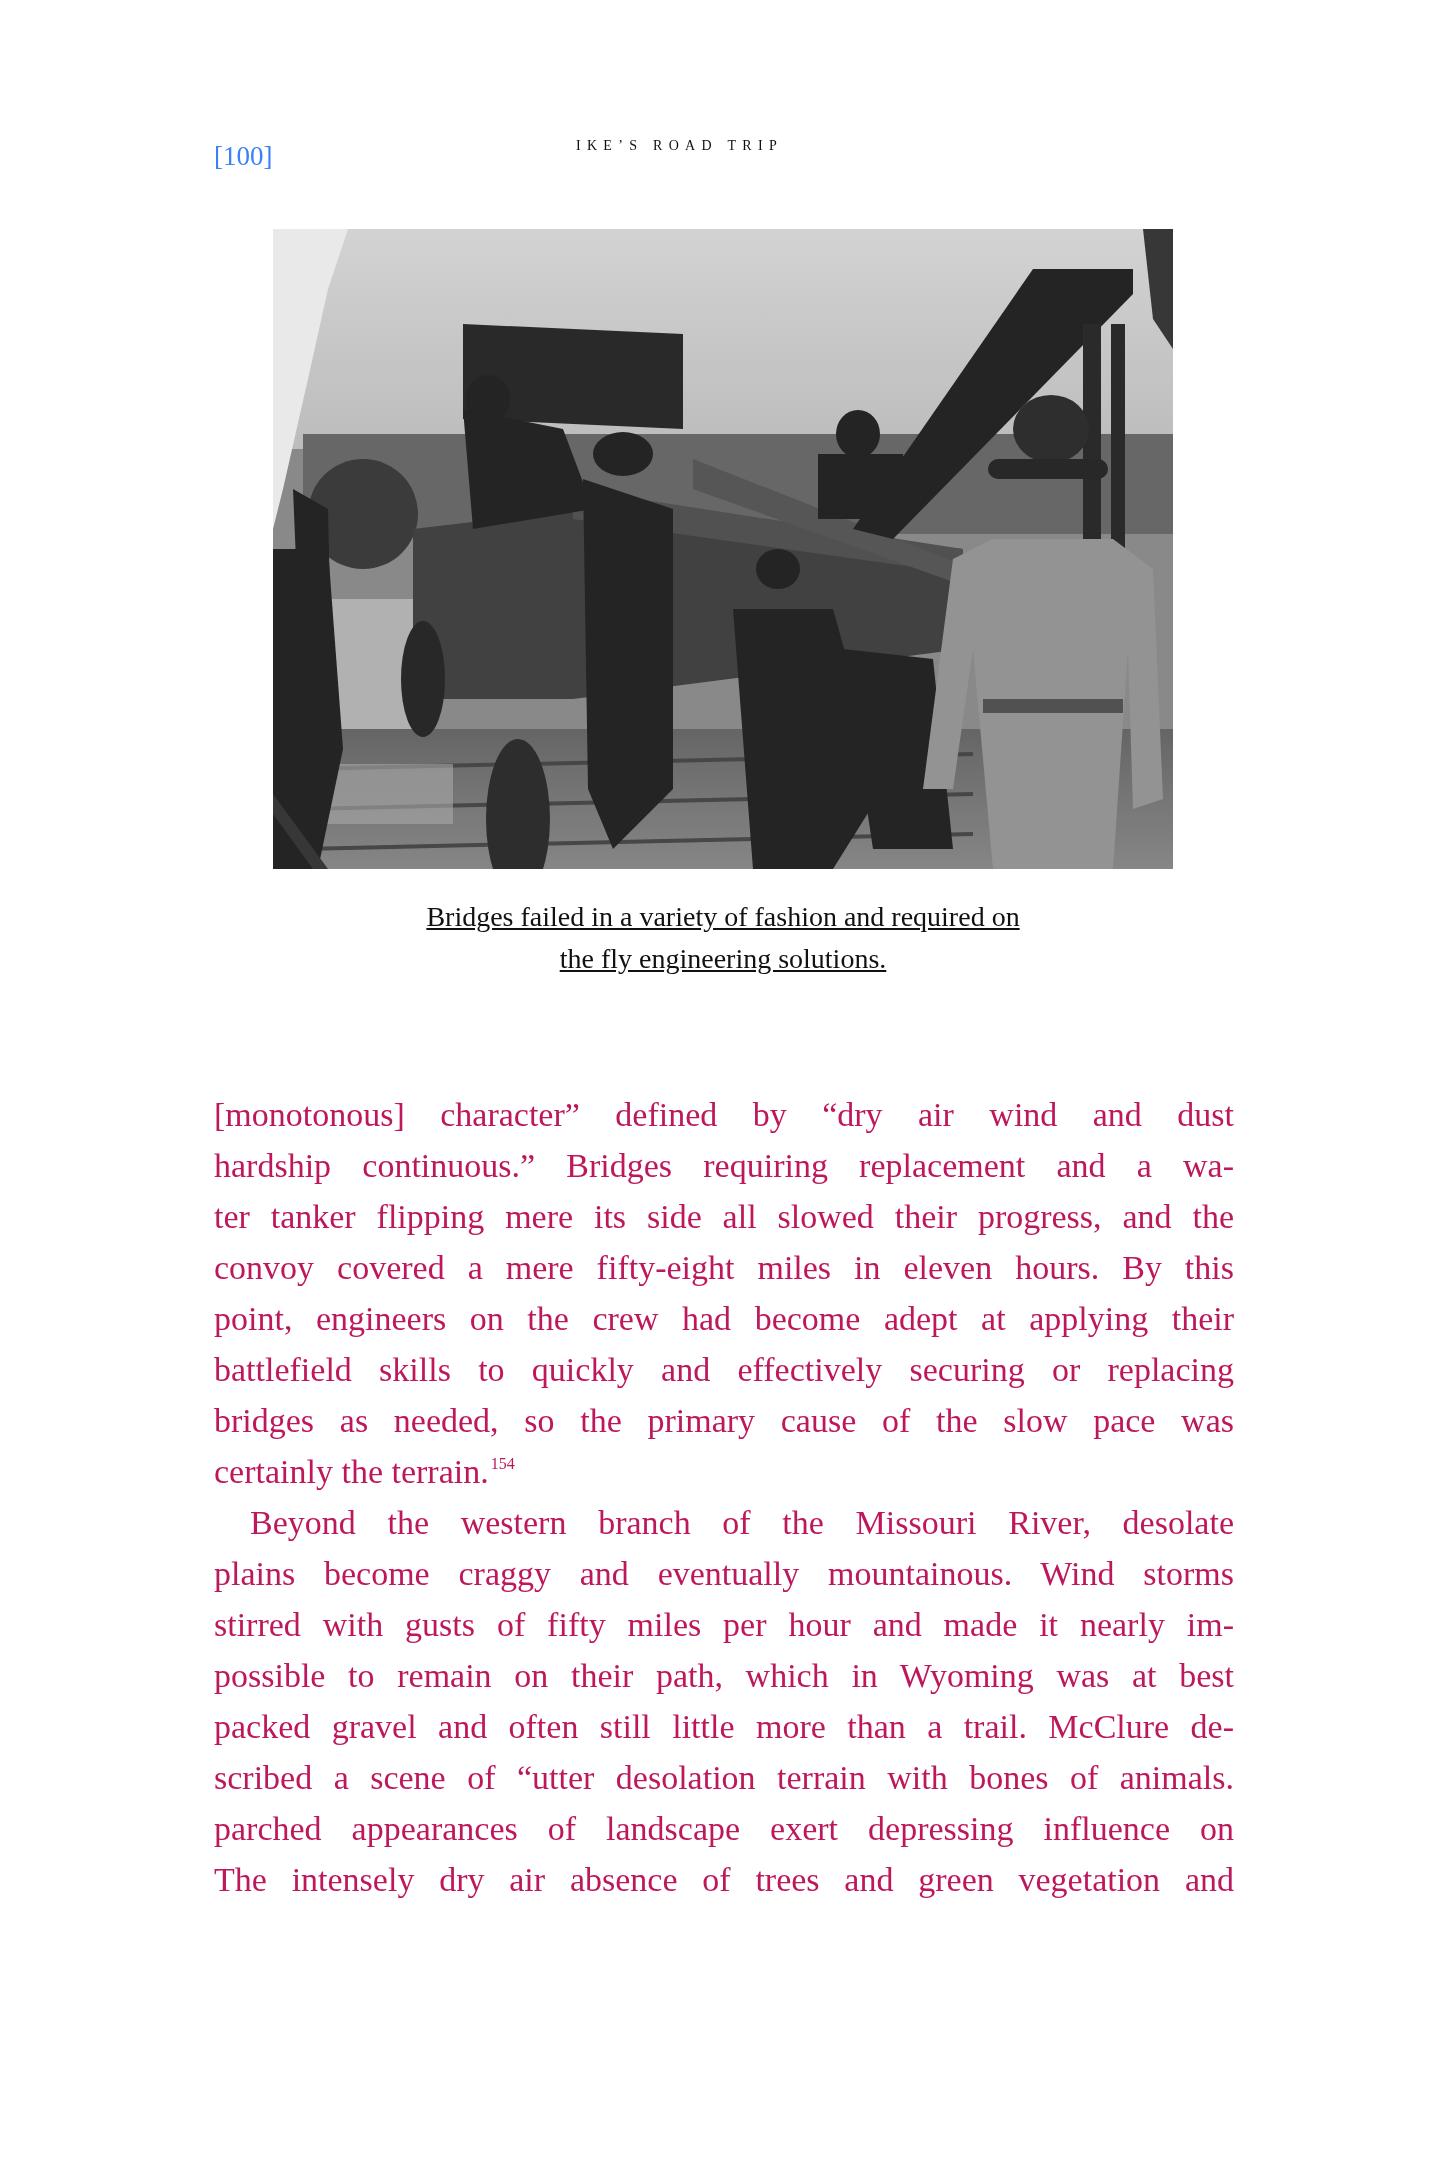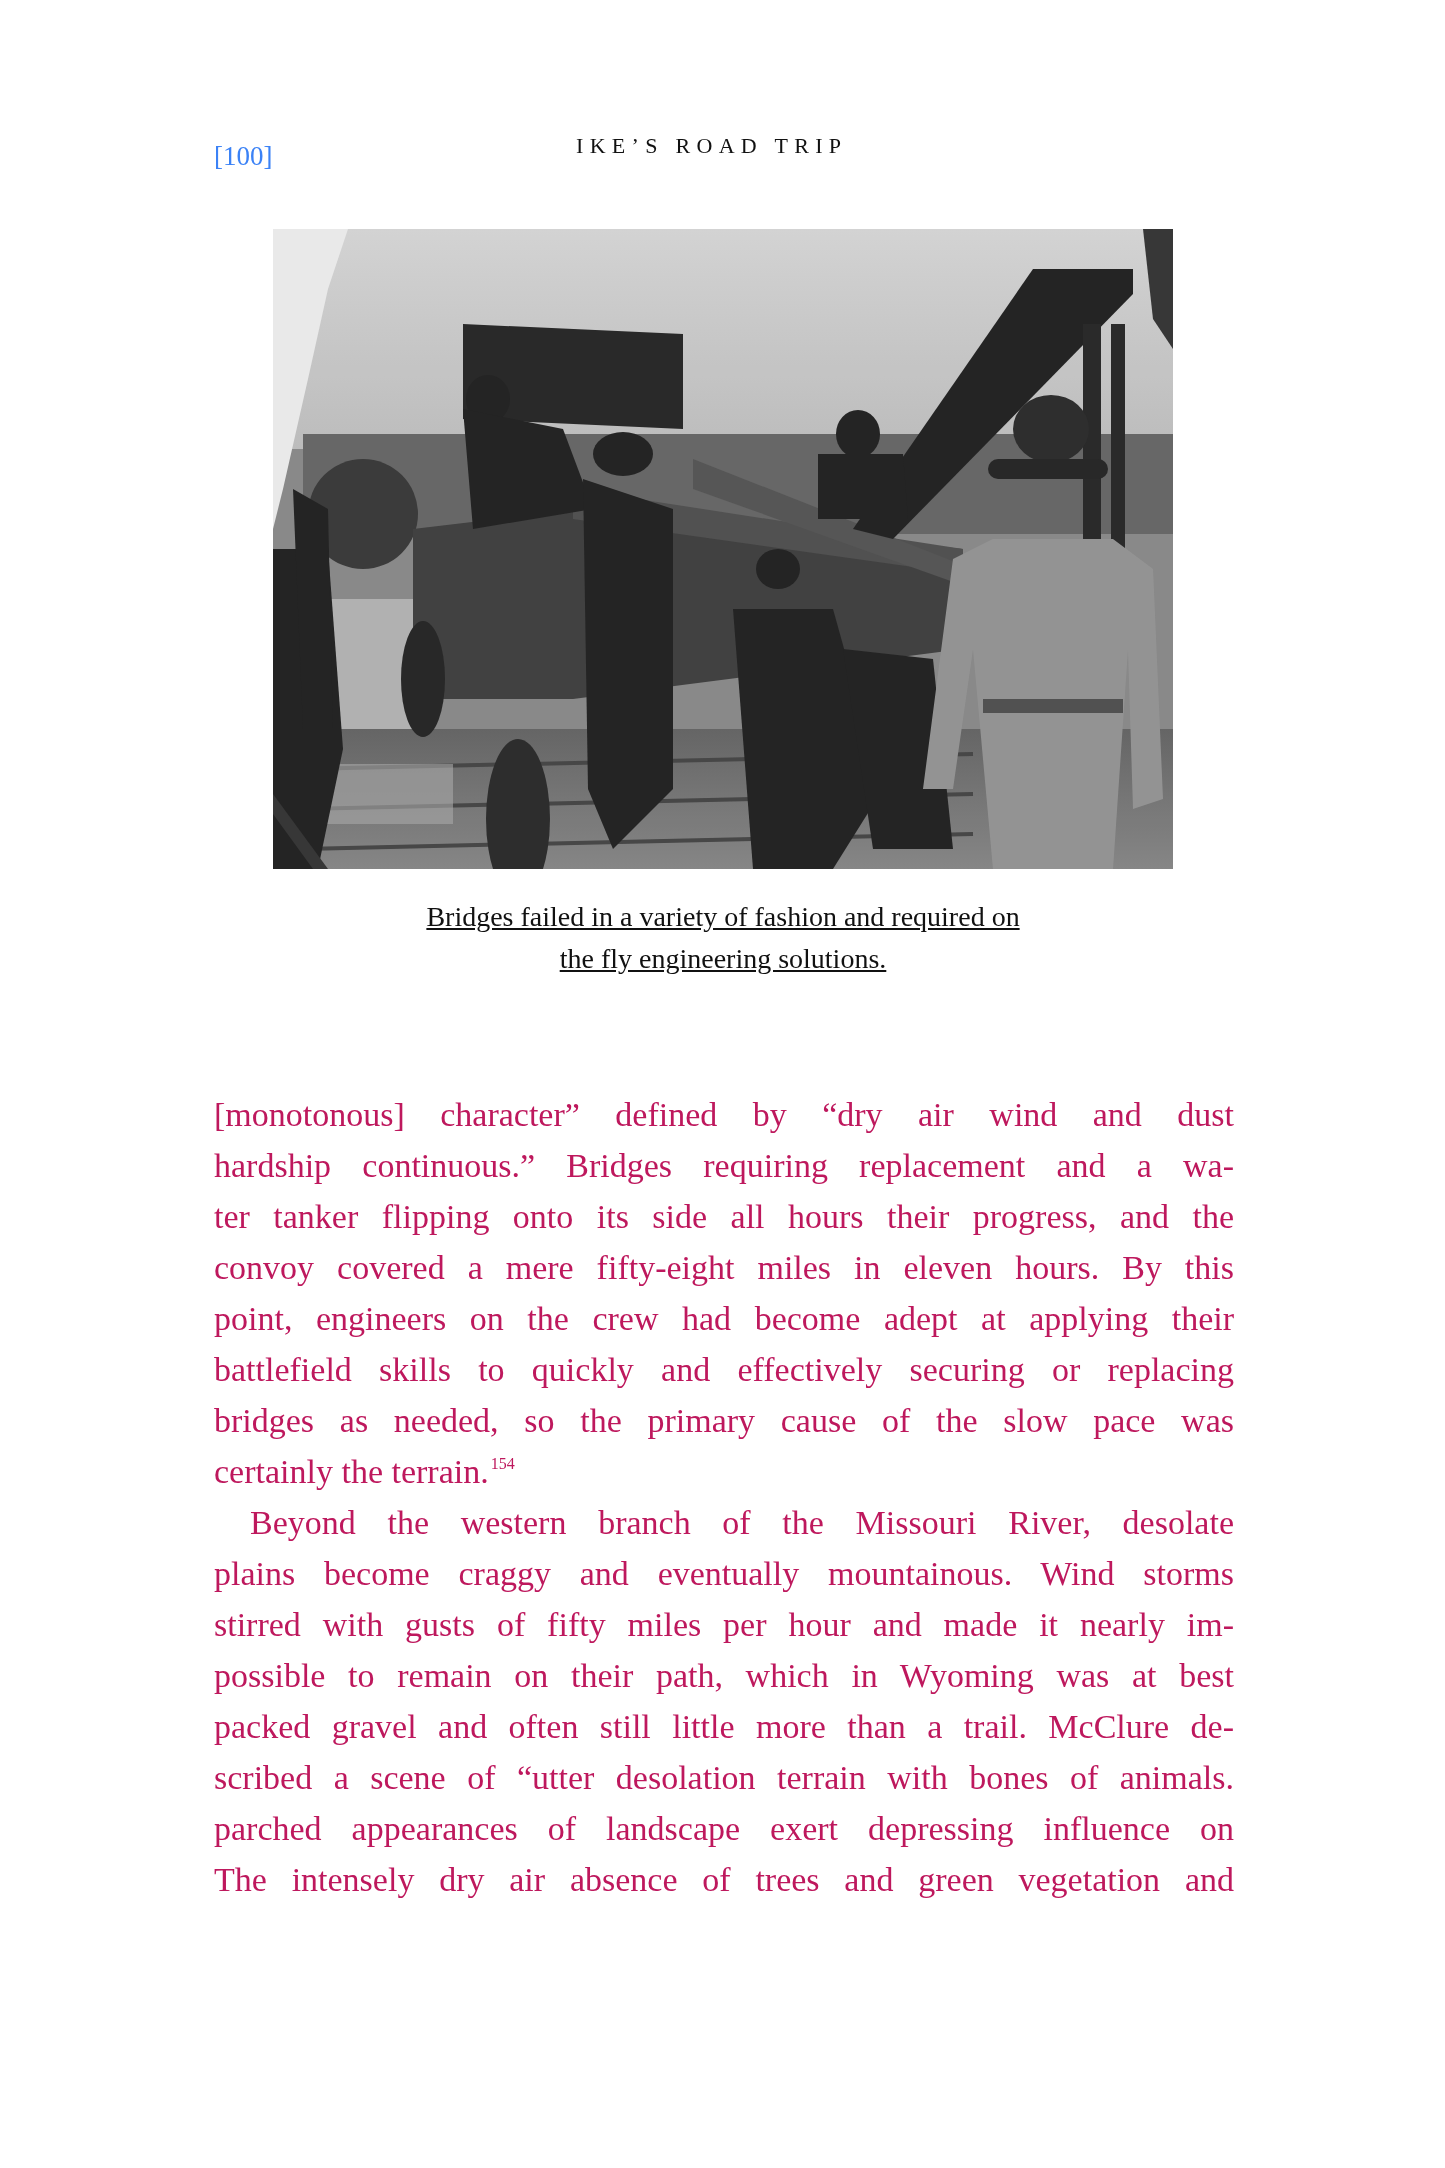--- a/index.html
+++ b/index.html
@@ -21,21 +21,21 @@
       top: 136px;
       font-size: 27px;
       line-height: 40px;
       letter-spacing: 0px;
       color: #3b82f6;
     }
     .running-head {
       position: absolute;
       left: 576px;
       top: 131px;
-      font-size: 22px;
+      font-size: 14px;
       line-height: 30px;
       letter-spacing: 6.3px;
       text-transform: uppercase;
       color: #111;
     }
     .figure {
       position: absolute;
       left: 273px;
       top: 229px;
       width: 900px;
@@ -180,21 +180,21 @@
 
   <div class="caption">
     <span>Bridges failed in a variety of fashion and required on</span>
     <span>the fly engineering solutions.</span>
   </div>
 
   <div class="body-text">
     <div>
       <span class="line">[monotonous] character” defined by “dry air wind and dust</span>
       <span class="line">hardship continuous.” Bridges requiring replacement and a wa-</span>
-      <span class="line">ter tanker flipping onto its side all hours their progress, and the</span>
+      <span class="line">ter tanker flipping mere its side all slowed their progress, and the</span>
       <span class="line">convoy covered a mere fifty-eight miles in eleven hours. By this</span>
       <span class="line">point, engineers on the crew had become adept at applying their</span>
       <span class="line">battlefield skills to quickly and effectively securing or replacing</span>
       <span class="line">bridges as needed, so the primary cause of the slow pace was</span>
       <span class="line last"><span>certainly the terrain.</span><sup class="fn">154</sup></span>
     </div>
     <div>
       <span class="line indent">Beyond the western branch of the Missouri River, desolate</span>
       <span class="line">plains become craggy and eventually mountainous. Wind storms</span>
       <span class="line">stirred with gusts of fifty miles per hour and made it nearly im-</span>

